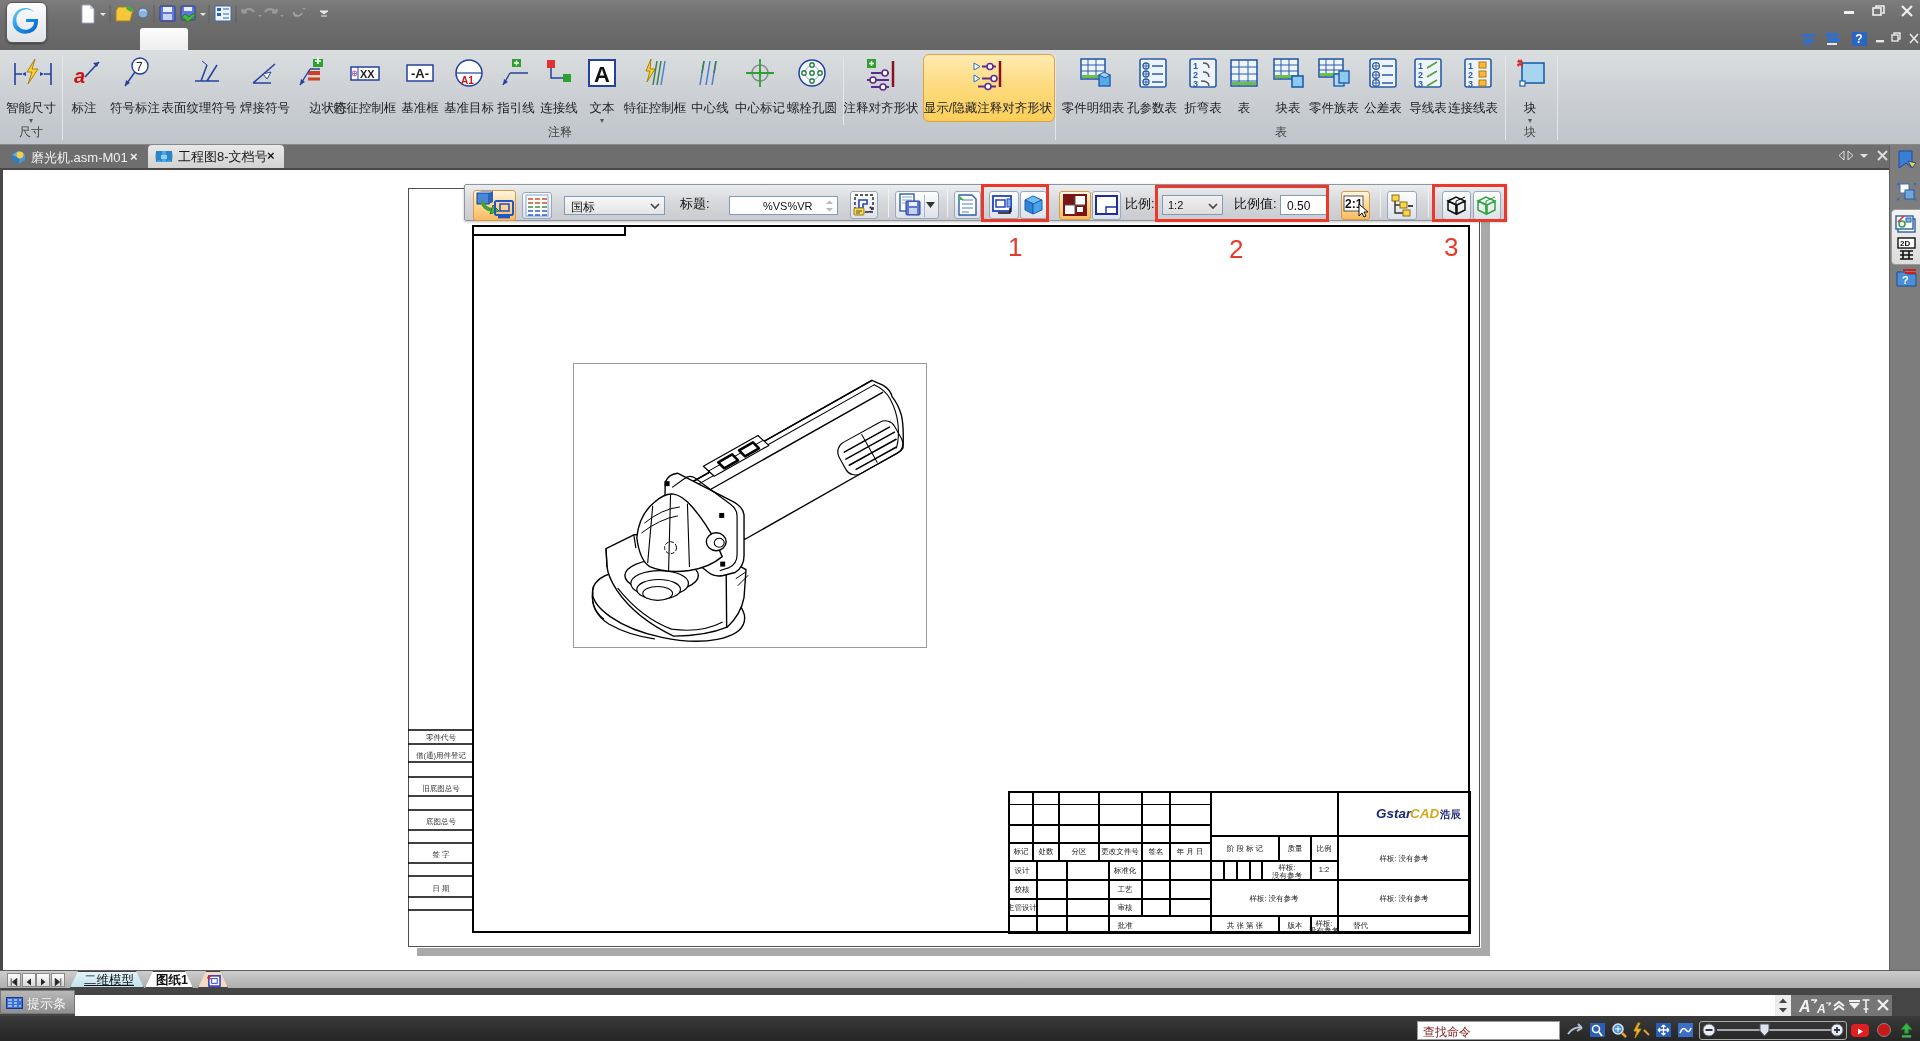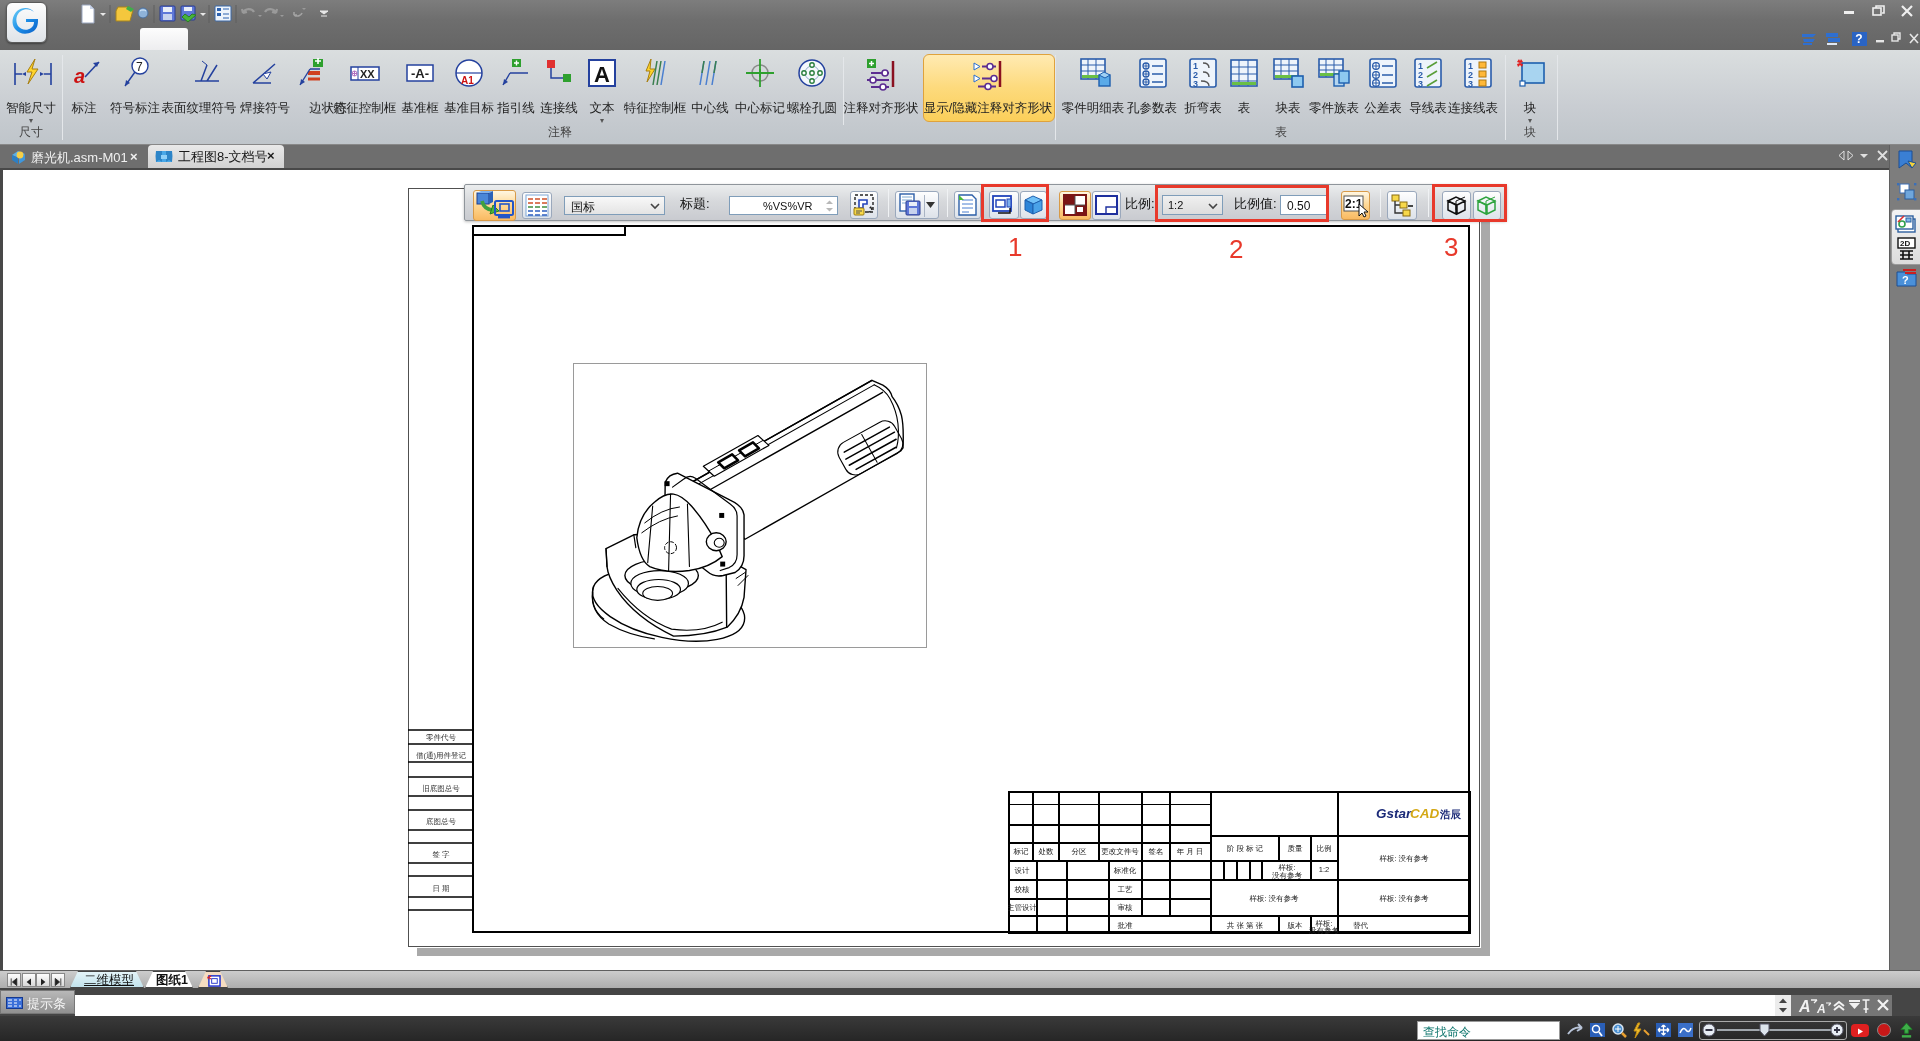--- a/index.html
+++ b/index.html
@@ -777,21 +777,21 @@
    <path d="M53 7h11l-5.5 6z"></path>
           <rect x="53" y="4" width="11" height="2"></rect>
    <path d="M70 4v9m-3.5-9h7m-6 9h5m-2.5 0v4" stroke="#f2f2f2" stroke-width="1.6" fill="none"></path>
    <path d="M82 4l10 10m0-10L82 14" stroke="#f2f2f2" stroke-width="2.2"></path>
   </g>
  </svg>
 </div>
 
 <div class="abs" id="cmdbar" style="left:0;top:1016px;width:1920px;height:25px;background:linear-gradient(#3a3a3a,#262626);">
  <div class="abs" style="left:1417px;top:5px;width:143px;height:19px;background:#fff;border:1px solid #999;">
-  <span style="position:absolute;left:5px;top:2px;font-size:12px;color:#0f766e;">查找命令</span>
+  <span style="position:absolute;left:5px;top:2px;font-size:12px;color:#7f1d1d;">查找命令</span>
  </div>
  <svg class="abs" style="left:1566px;top:6px;" width="340" height="17" viewBox="0 0 340 17">
   <path d="M2 12q6-8 14-6m0 0l-4-4m4 4l-5 3" fill="none" stroke="#b8c4d8" stroke-width="2"></path>
   <rect x="24" y="1" width="15" height="14" fill="#2a5fb8"></rect>
         <circle cx="30" cy="7" r="3.5" fill="none" stroke="#fff" stroke-width="1.5"></circle>
         <path d="M33 10l3 4" stroke="#fff" stroke-width="1.8"></path>
   <circle cx="52" cy="7" r="5" fill="#4a8fd0" stroke="#d8e4f0" stroke-width="1.5"></circle>
         <path d="M56 11l4 4" stroke="#e8a030" stroke-width="2.5"></path>
         <path d="M52 4v6m-3-3h6" stroke="#fff"></path>
   <path d="M72 1l-4 8h3l-2 7 6-9h-4l3-6z" fill="#f0c030" stroke="#c89010"></path>

